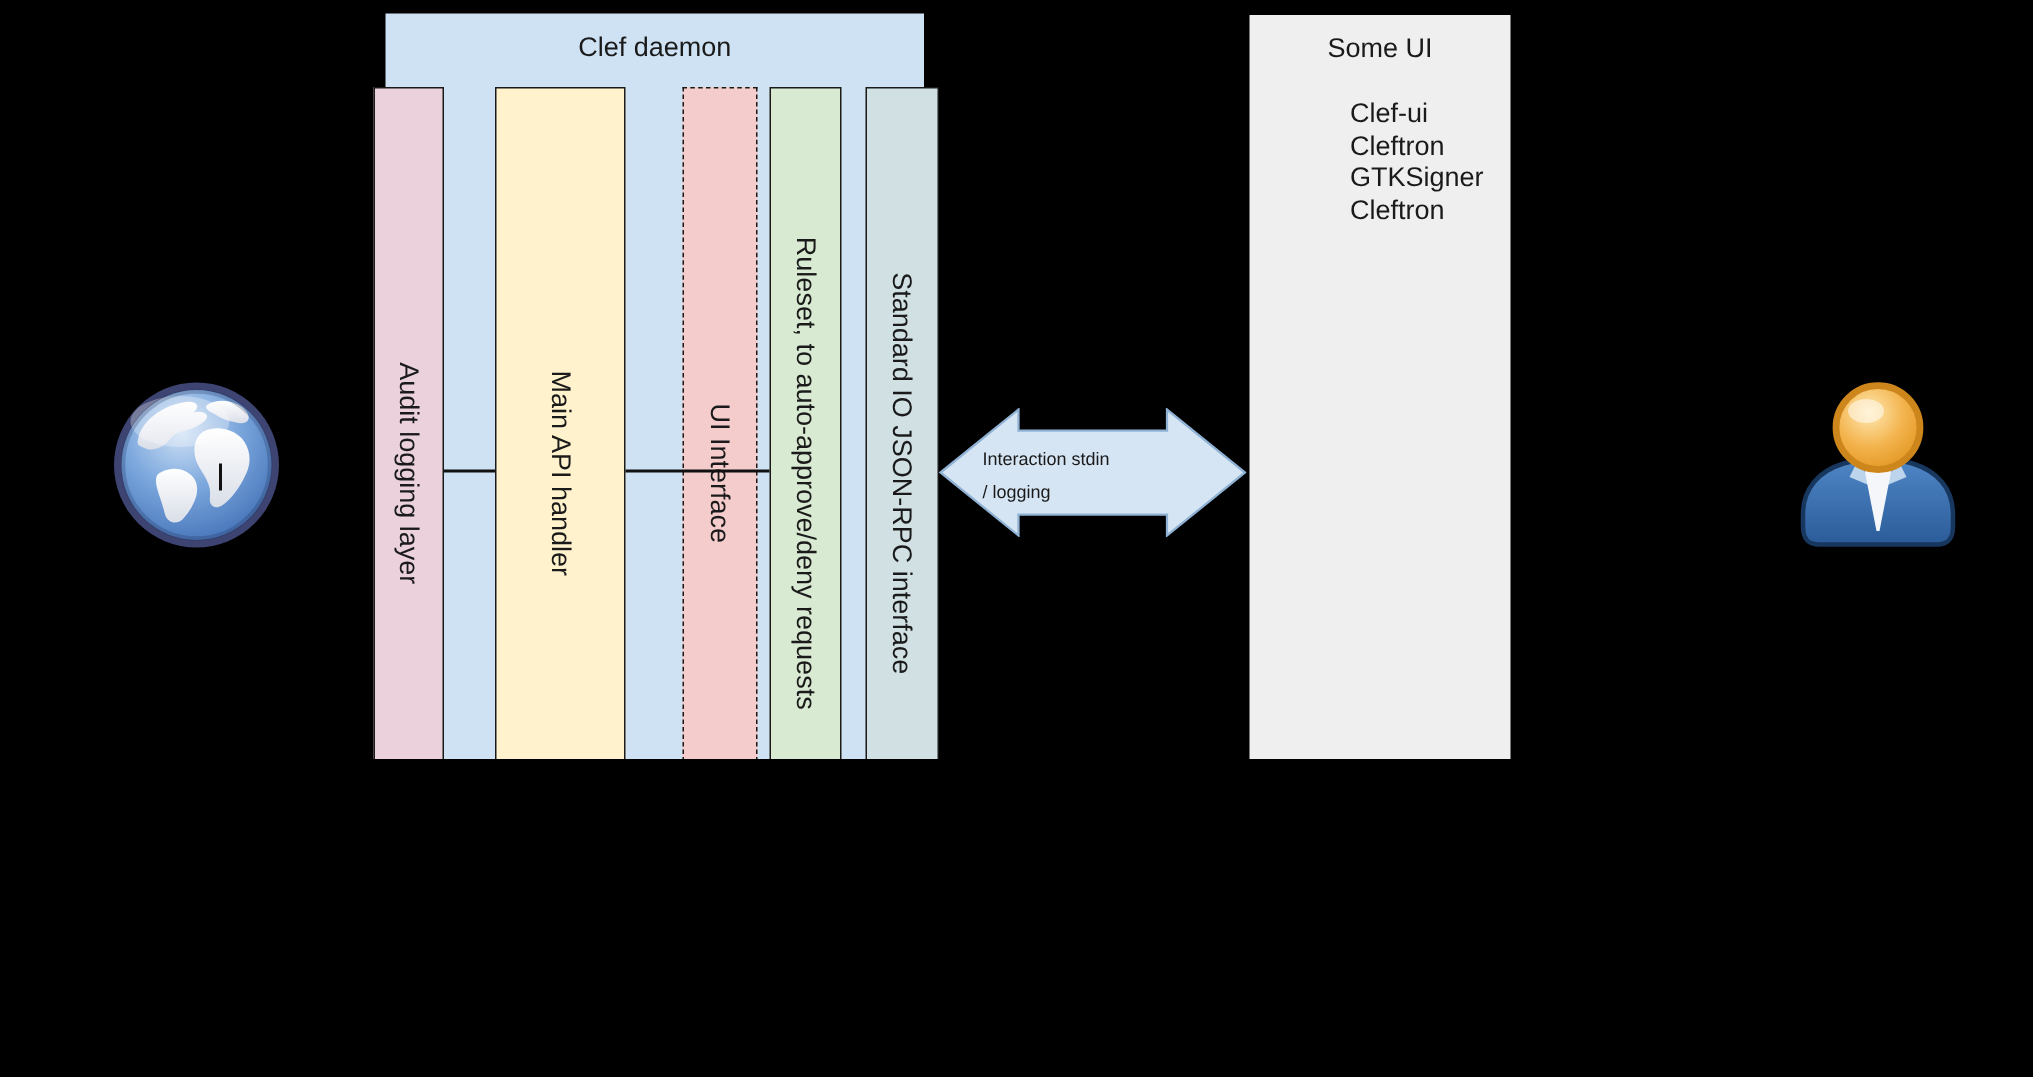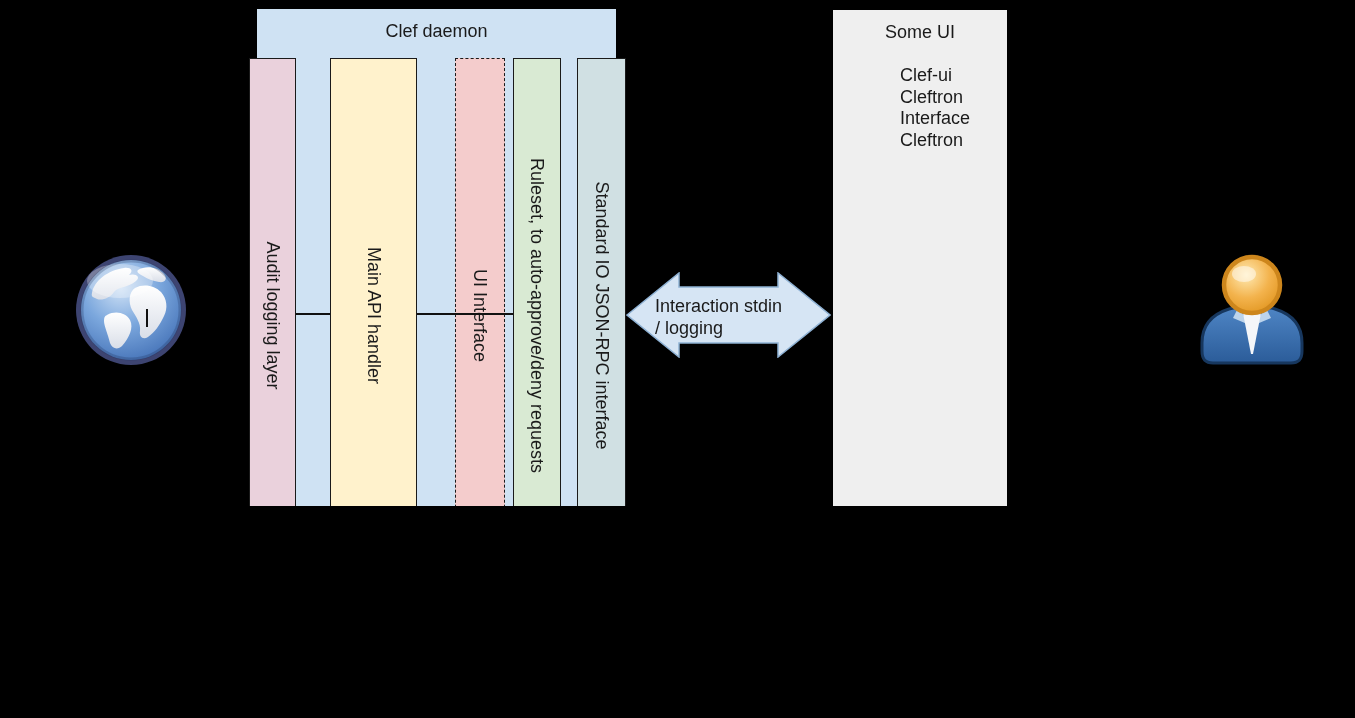--- a/index.html
+++ b/index.html
@@ -30,21 +30,21 @@
   #globe-tick{left:146px;top:309px;width:2px;height:18px;z-index:4;}
 
   
   #globe{left:74px;top:253px;width:114px;height:114px;z-index:2;}
 
   
   .arrow{z-index:2;}
   #arrow-daemon-ui{left:626px;top:272px;width:205px;height:86px;}
   #arrow-ui-user  {left:1010px;top:272px;width:198px;height:86px;}
   .arrow svg{position:absolute;left:0;top:0;}
-  .arrow-text{position:absolute;font-size:18px;line-height:21.5px;white-space:nowrap;}
+  .arrow-text{position:absolute;font-size:12px;line-height:21.5px;white-space:nowrap;}
   #arrow-daemon-ui .arrow-text{left:29px;top:24px;}
   #arrow-ui-user  .arrow-text{left:30px;top:33px;}
 
   
   #someui-box{left:833px;top:10px;width:174px;height:576px;background:#efefef;z-index:1;}
   #someui-title{width:100%;padding-top:12px;text-align:center;font-size:18px;}
   #someui-list{position:absolute;left:19px;top:55px;font-size:18px;line-height:21.5px;margin-left:48px;}
 
   
   #person{left:1197px;top:252px;width:110px;height:114px;z-index:3;}
@@ -108,21 +108,21 @@
       <div>Interaction stdin</div>
       <div>/ logging</div>
     </div>
   </div>
 
   <div id="someui-box" class="abs">
     <div id="someui-title">Some UI</div>
     <div id="someui-list">
       <div>Clef-ui</div>
       <div>Cleftron</div>
-      <div>Interface</div>
+      <div>GTKSigner</div>
       <div>Cleftron</div>
     </div>
   </div>
 
 
   <svg id="person" class="abs" viewBox="0 0 110 114" xmlns="http://www.w3.org/2000/svg">
     <defs>
       <linearGradient id="bodyGrad" x1="0" y1="0" x2="0" y2="1">
         <stop offset="0%" stop-color="#4f86c6"></stop>
         <stop offset="100%" stop-color="#2b5c99"></stop>

